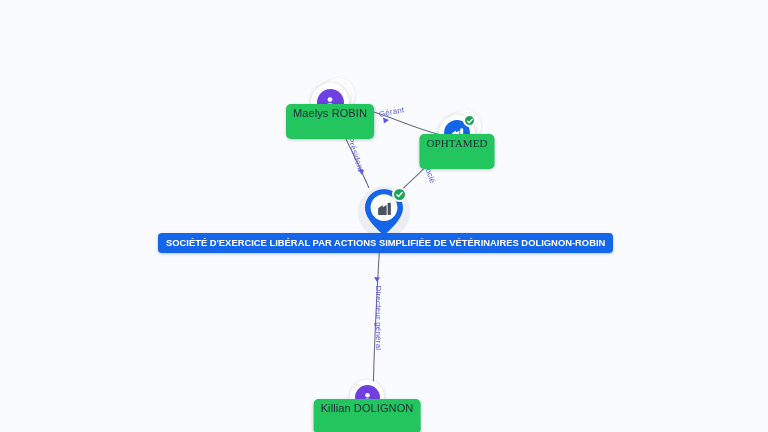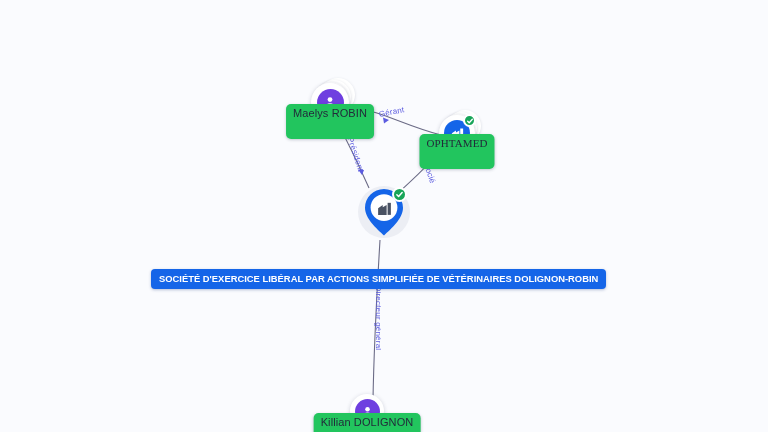--- a/index.html
+++ b/index.html
@@ -111,32 +111,31 @@
     background: #18a558;
     border-radius: 50%;
     border: 2px solid #ffffff;
     box-sizing: border-box;
     display: flex;
     align-items: center;
     justify-content: center;
   }
   .focus-label {
     position: absolute;
-    left: 151px;
+    left: 158px;
     top: 233px;
     background: #1565e8;
     color: #ffffff;
     font-size: 9.4px;
     font-weight: 700;
     letter-spacing: .01px;
     padding: 4px 8px 5px 8px;
     border-radius: 4px;
     white-space: nowrap;
     box-shadow: 0 1px 3px rgba(20,50,120,.3);
-    margin-top: 36px;
   }
 
   
   .edge-label {
     position: absolute;
     font-size: 8px;
     color: #5b5be0;
     white-space: nowrap;
     letter-spacing: .2px;
   }
@@ -200,21 +199,21 @@
         <div class="badge-check" style="width:13px; height:13px; right:-1px; top:-1px;">
           <svg width="8" height="8" viewBox="0 0 24 24" fill="none" stroke="#ffffff" stroke-width="4" stroke-linecap="round" stroke-linejoin="round">
             <path d="M5 12.5l4.6 4.6L19 6.8"></path>
           </svg>
         </div>
       </div>
     </div>
     <div class="pill" style="top:19px;">OPHTAMED</div>
   </div>
 
-  <div class="node" style="left:367px; top:411px;text-align:right;">
+  <div class="node" style="left:367px; top:397px;text-align:right;">
     <div class="disc-wrap" style="width:34px; height:34px;">
       <div class="disc-outer" style="width:34px; height:34px;">
         <div class="disc-inner" style="width:25px; height:25px; background:#6f3fe0;">
           <svg width="15" height="15" viewBox="0 0 24 24" fill="#ffffff">
             <circle cx="12" cy="8.4" r="3.6"></circle>
             <path d="M4.8 20c0-3.9 3.3-6.3 7.2-6.3s7.2 2.4 7.2 6.3z"></path>
           </svg>
         </div>
       </div>
     </div>

